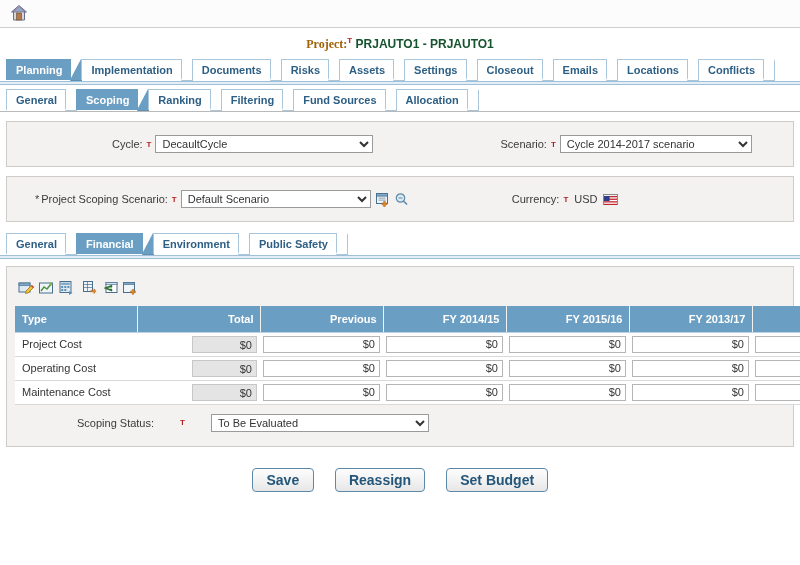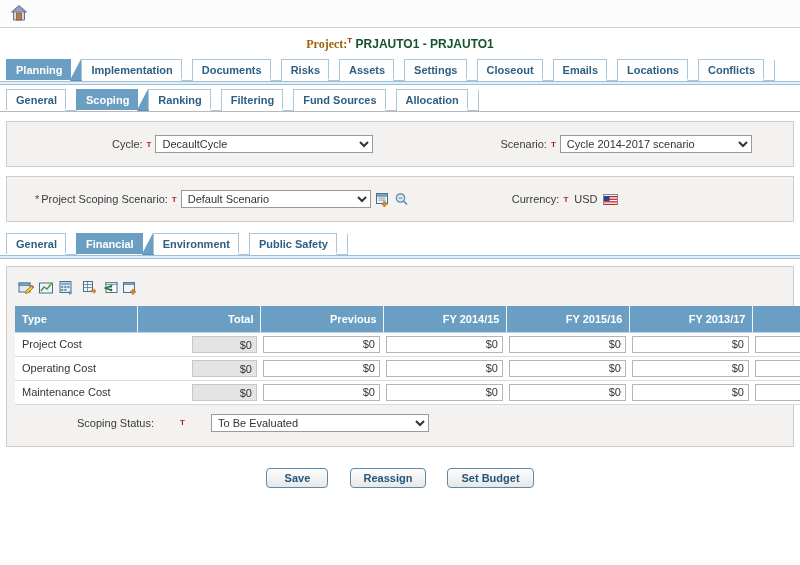--- a/index.html
+++ b/index.html
@@ -232,21 +232,21 @@
   
   .footer {
     margin-top: 21px;
     text-align: center;
   }
   .btn {
     display: inline-block;
     min-width: 62px;
     margin: 0 9px;
     padding: 3px 13px;
-    font-size: 11px;
+    font-size: 14px;
     font-weight: bold;
     color: #24567a;
     background: linear-gradient(#fdfdfd, #e7e7e7);
     border: 1px solid #5d89a8;
     border-radius: 4px;
     cursor: pointer;
     font-family: "Liberation Sans", sans-serif;
   }
 </style>
 </head>

